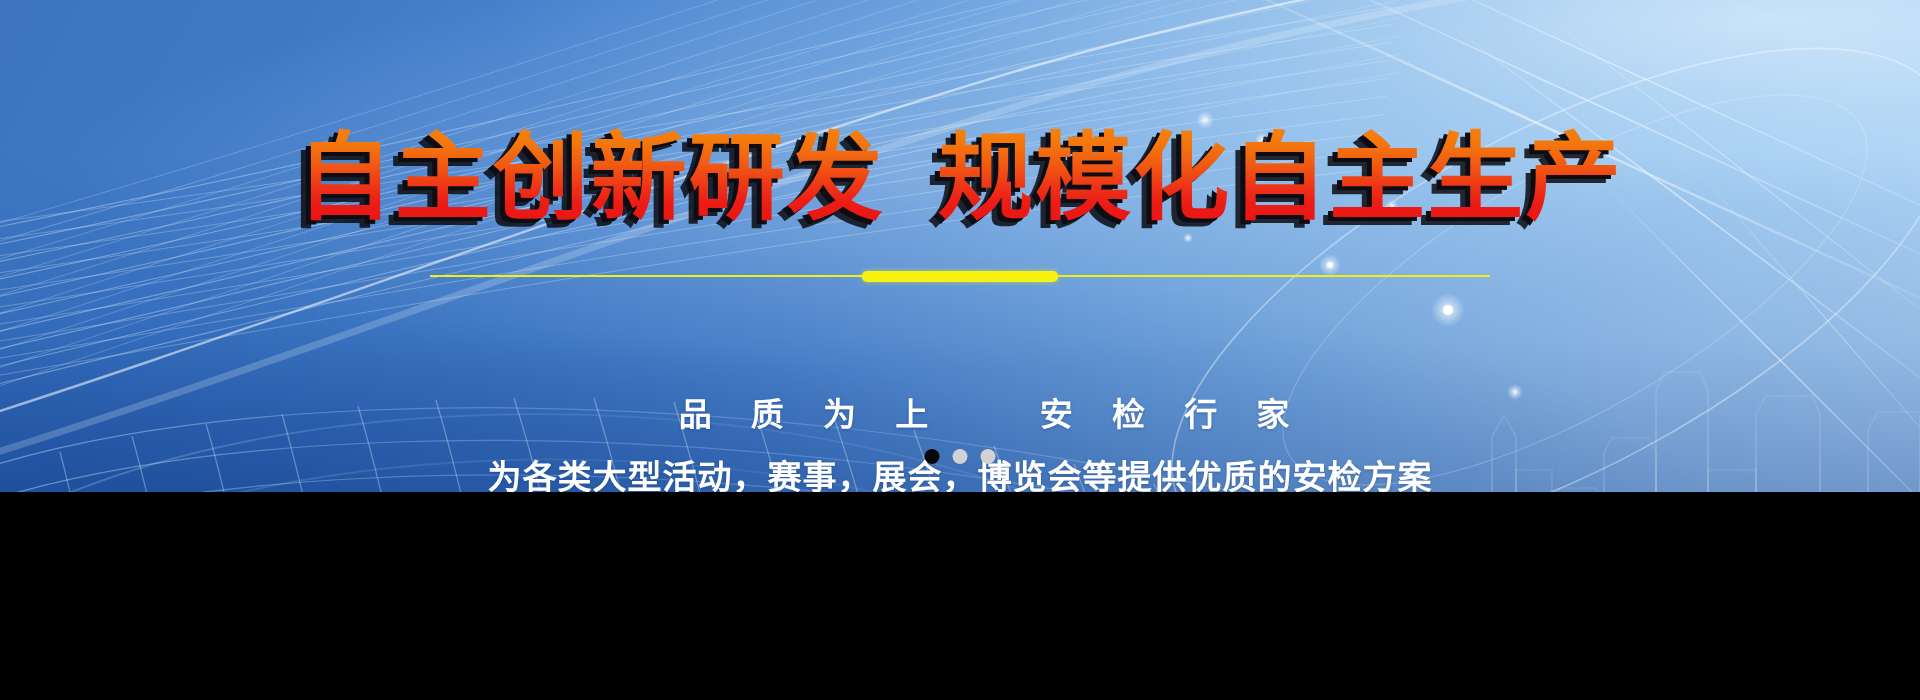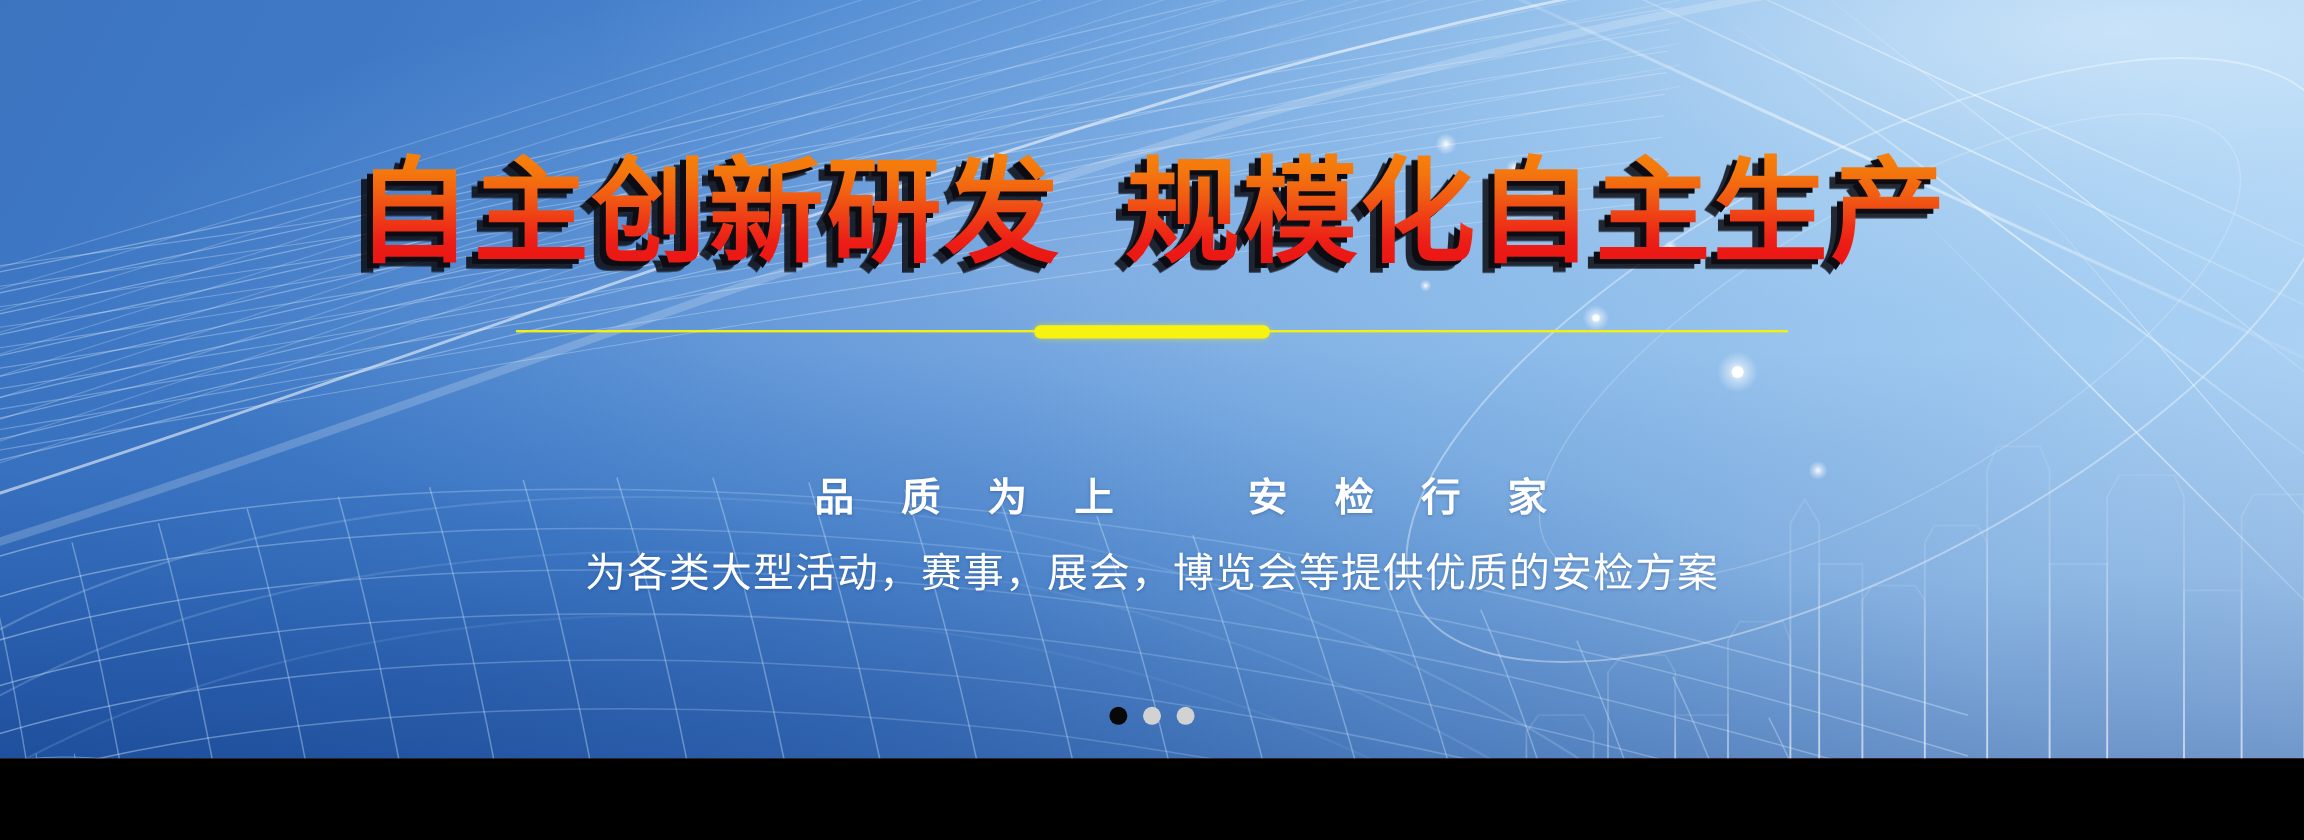--- a/index.html
+++ b/index.html
@@ -9,21 +9,21 @@
     background: #000;
   }
   body {
     font-family: "Liberation Sans", "DejaVu Sans", sans-serif;
   }
 
   
   .banner {
     position: relative;
     width: 1920px;
-    height: 632px;
+    height: 492px;
     overflow: hidden;
     background: #ef4444;
     user-select: none;
   }
 
   
   .bg-base {
     position: absolute;
     inset: 0;
     background:
@@ -168,21 +168,21 @@
   }
 
   .tagline {
     position: absolute;
     top: 450px;
     left: 0;
     right: 0;
     text-align: center;
     color: #ffffff;
     font-size: 34px;
-    font-weight: 400;
+    font-weight: 700;
     letter-spacing: 1px;
     text-shadow: 0 1px 3px rgba(15,50,110,0.35);
     white-space: pre;
   }
 
   
   .dots {
     position: absolute;
     bottom: 28px;
     left: 50%;

